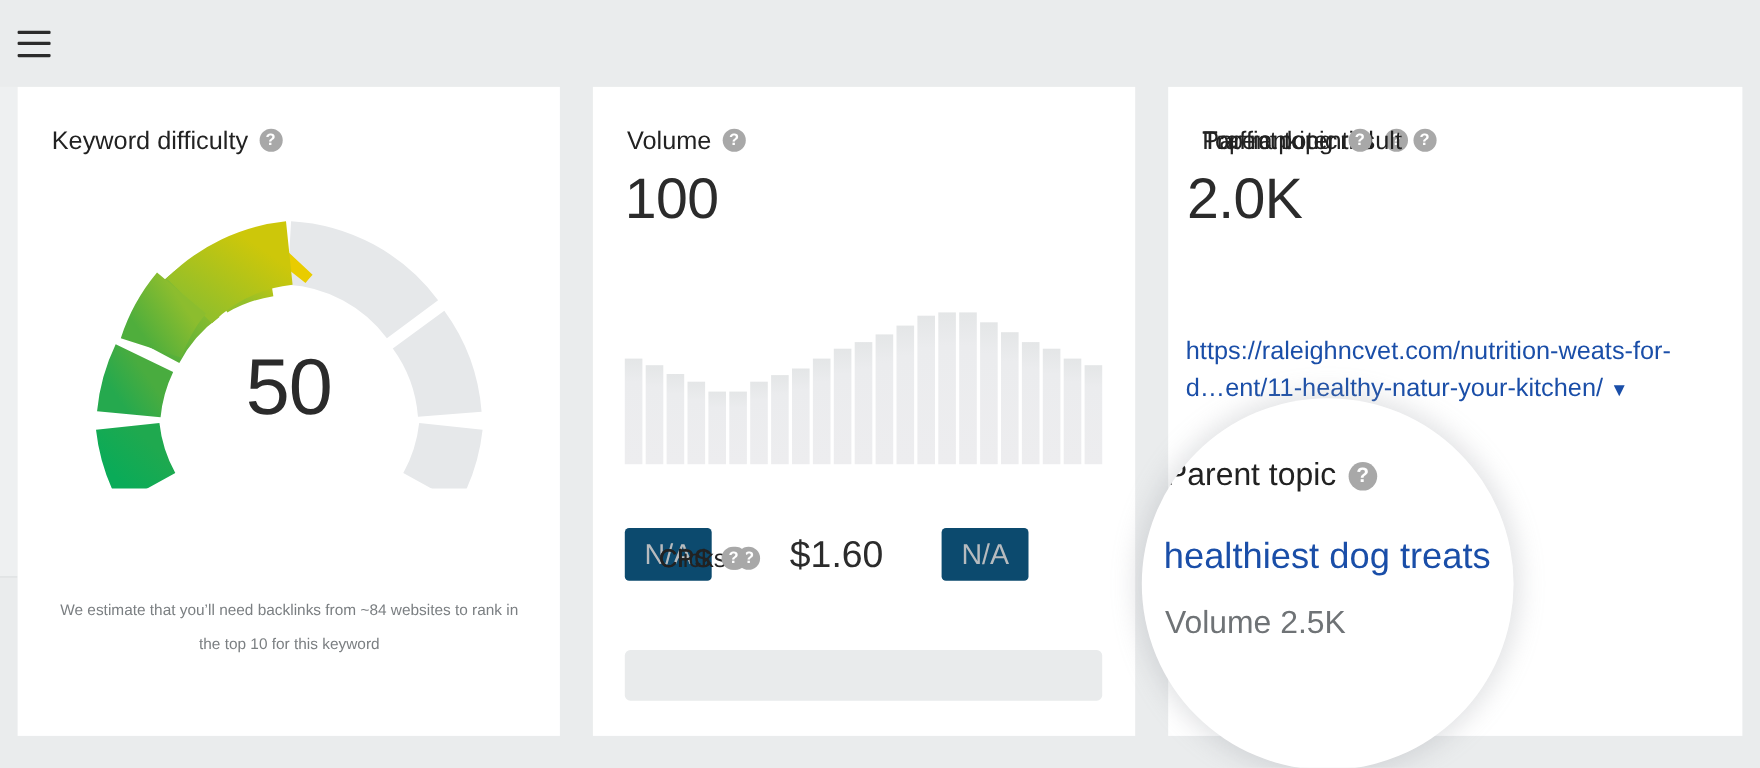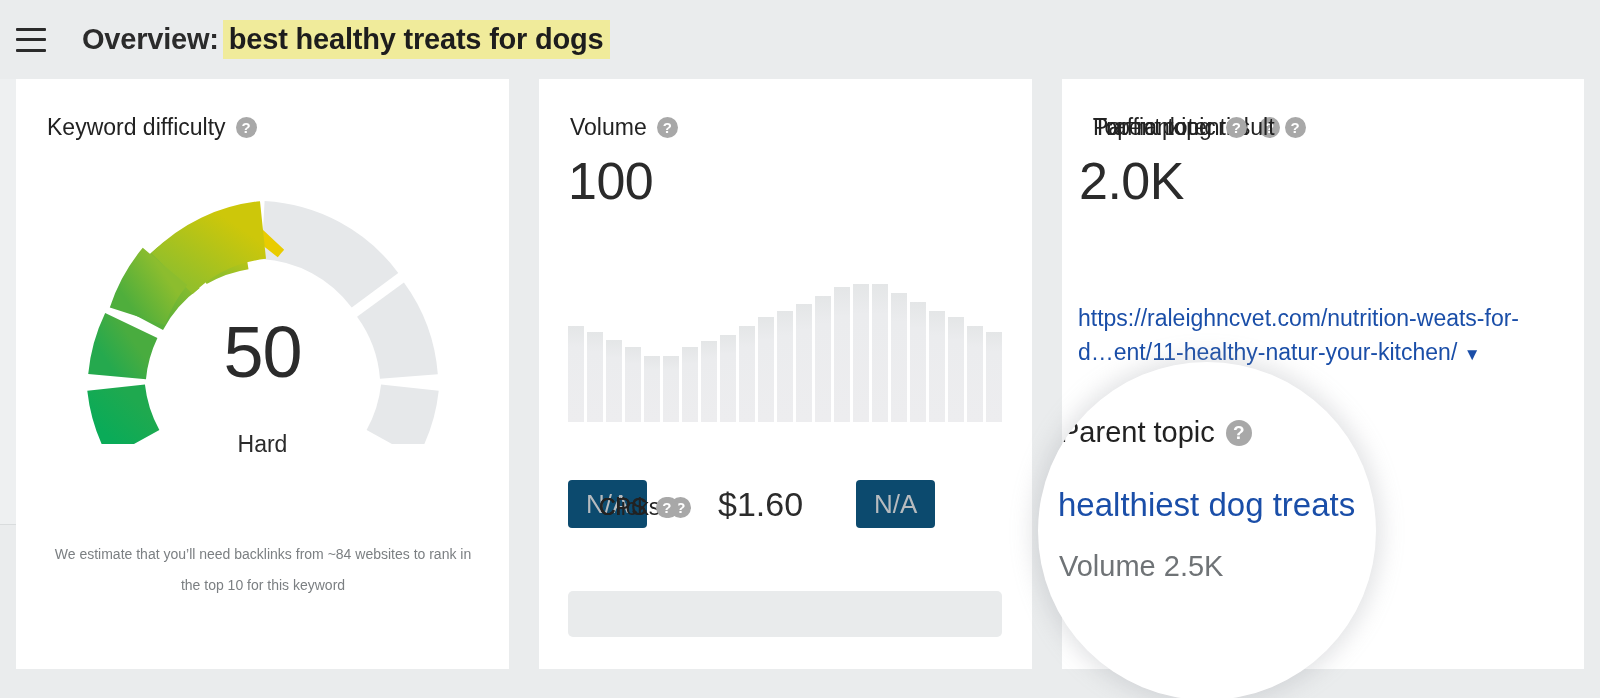--- a/index.html
+++ b/index.html
@@ -173,23 +173,20 @@
 <body>
 
 <div class="page">
 
   <div class="header">
     <div class="hamburger">
       <span></span>
       <span></span>
       <span></span>
     </div>
-    <div class="page-title">
-      <span>Overview:</span><span class="kw-highlight">best healthy treats for dogs</span>
-    </div>
   </div>
 
   <div class="edge-strip"></div>
   <div class="edge-divider"></div>
 
   <div class="cards">
 
     <div class="card" id="card-kd">
       <div class="card-label">
         <span>Keyword difficulty</span>
@@ -234,21 +231,20 @@
             <path d="M 115.1 65.0 A 150 150 0 0 1 167.0 46.6" stroke="url(#gLime)"></path>
             <path d="M 178.0 45.3 A 150 150 0 0 1 186 36" stroke="url(#gYellow)"></path>
           </g>
 
           <path d="M 95.1 79.5 A 150 150 0 0 1 186 36" fill="none" stroke="url(#gLime)" stroke-width="58"></path>
           <path d="M 88.0 72.4 A 150 150 0 0 0 60.4 122.4" fill="none" stroke="url(#gGreen3)" stroke-width="58"></path>
         </svg>
       </div>
 
       <div class="gauge-value">50</div>
-      <div class="gauge-sub">Hard</div>
       <div class="kd-note">We estimate that you’ll need backlinks from ~84 websites to rank in the top 10 for this keyword</div>
     </div>
 
     <div class="card" id="card-vol">
       <div class="card-label">
         <span>Volume</span>
         <span class="help-icon">?</span>
       </div>
       <div class="big-number">100</div>
 

